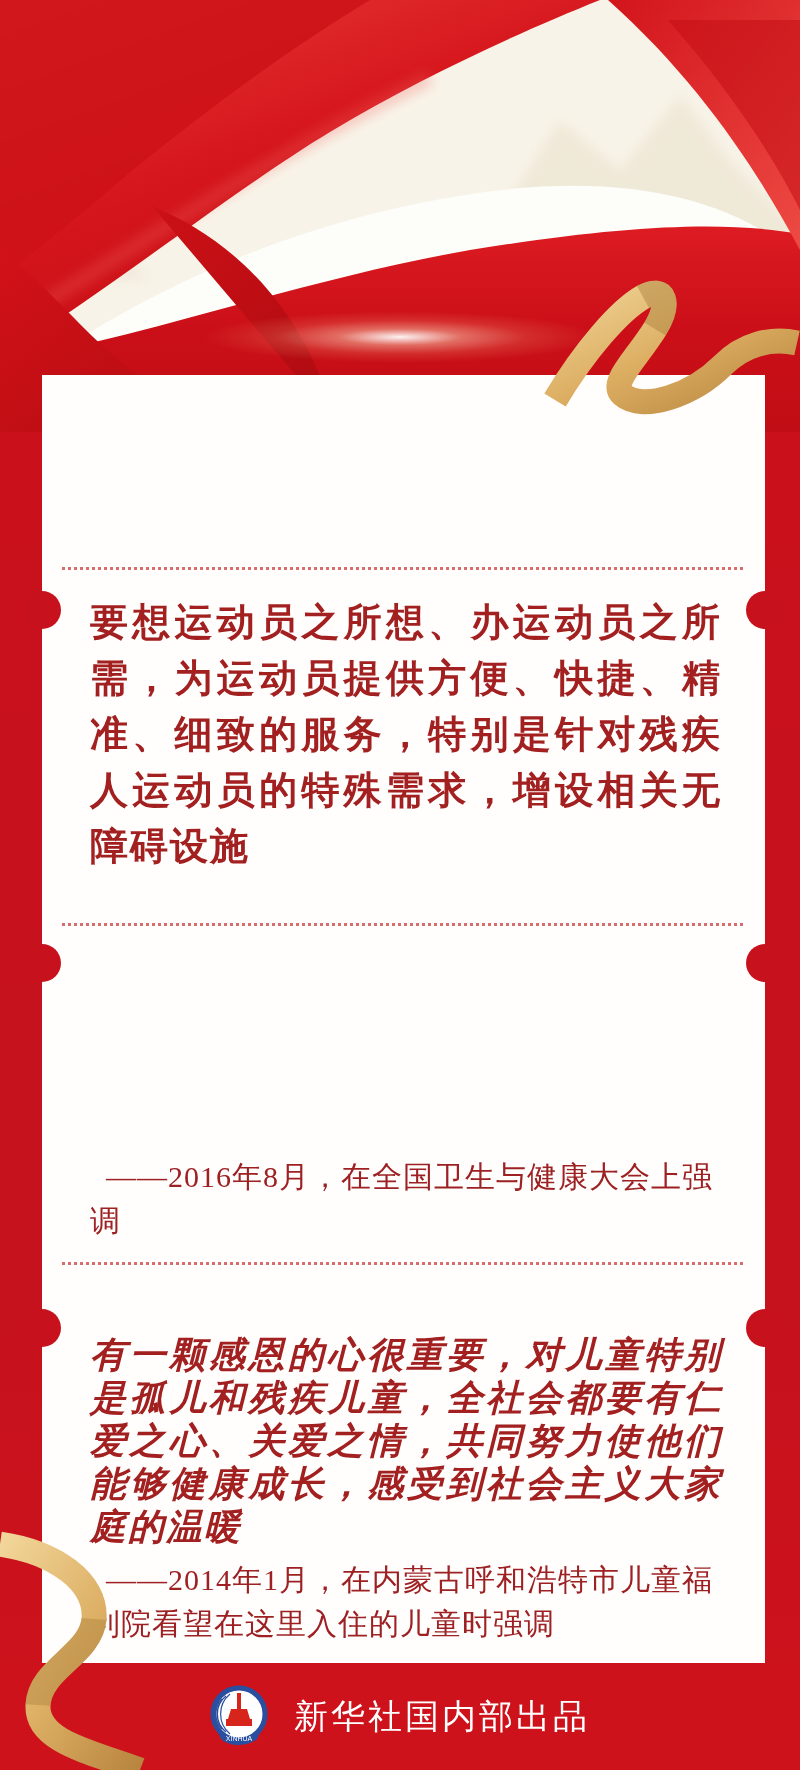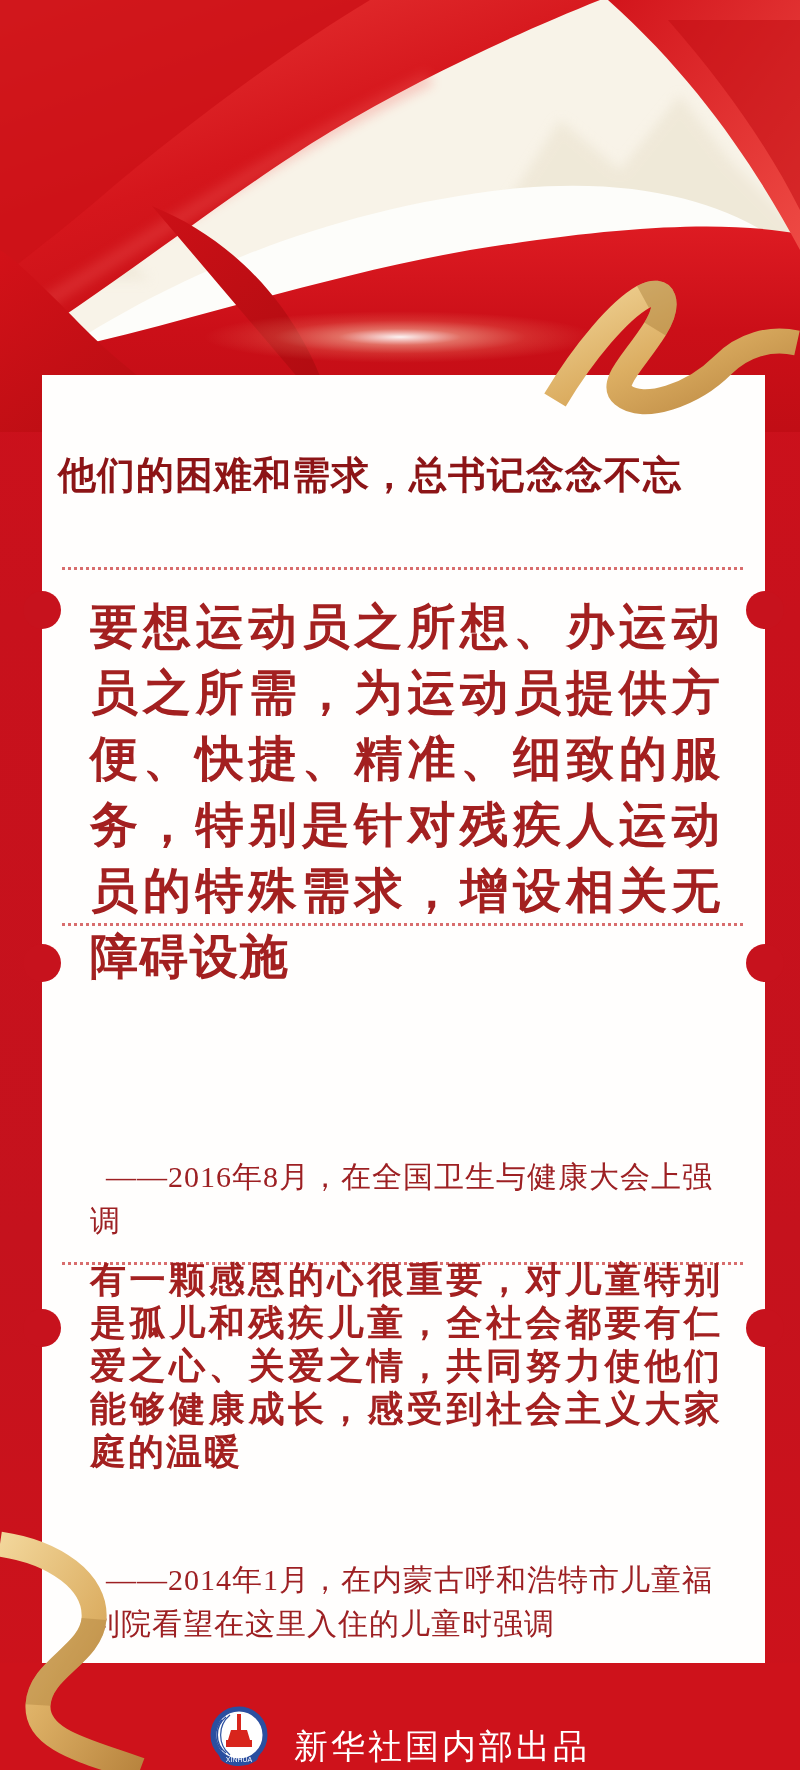--- a/index.html
+++ b/index.html
@@ -33,36 +33,36 @@
   .notch{
     position:absolute;width:38px;height:38px;border-radius:50%;
     background:#c7121d;z-index:4;
   }
   .notch.left{left:-19px;} .notch.right{right:-19px;}
   .n1{top:216px;} .n2{top:569px;} .n3{top:934px;}
   .quote{
     position:absolute;left:48px;width:632px;color:#a32020;font-weight:bold;
     text-align:justify;
   }
-  .quote.lg{font-size:48px;line-height:66px;letter-spacing:2px;}
+  .quote.lg{font-size:38px;line-height:56px;letter-spacing:2px;}
   .quote.md{font-size:36px;line-height:43px;letter-spacing:2px;}
-  #quote-1{top:219px;} #quote-2{top:624px;} #quote-3{top:884px;}
+  #quote-1{top:219px;} #quote-2{top:624px;} #quote-3{top:959px;font-style:italic;}
   .source{
     position:absolute;left:48px;width:636px;color:#9d2023;
     font-size:30px;line-height:44px;letter-spacing:1px;text-indent:16px;
   }
   #source-1{top:453px;} #source-2{top:760px;margin-top:20px;} #source-3{top:1183px;}
   
   .ribbon{position:absolute;z-index:5;pointer-events:none;}
   #ribbon-top{left:535px;top:265px;}
   #ribbon-bottom{left:0px;top:1512px;}
   
   #footer{
     position:absolute;left:0;top:1663px;width:800px;height:107px;z-index:3;
-    background:#ce121b;display:flex;align-items:flex-end;justify-content:center;gap:26px;
+    background:#ce121b;display:flex;align-items:center;justify-content:center;gap:26px;
   }
   .publisher{
     color:#ffffff;font-size:34px;letter-spacing:3px;
     font-family:"Liberation Sans","DejaVu Sans",sans-serif;
   }
 </style>
 </head>
 <body>
 
 <div id="stage">
@@ -107,21 +107,20 @@
 
     <path d="M800,0 L800,250 C758,172 700,82 608,0 Z" fill="url(#silkR)"></path>
     <path d="M800,20 L800,210 C770,150 726,86 668,20 Z" fill="#c30e14" opacity="0.55"></path>
 
     <path d="M152,206 C260,250 330,350 344,470 C250,462 150,392 92,336 C56,300 22,264 0,250 L0,432 L344,432 Z" fill="url(#curlG)"></path>
   </svg>
 
   <div class="flare"></div>
 
   <div id="card">
-    <div class="card-title">他们的困难和需求，总书记念念不忘</div>
 
     <div id="divider-1" class="divider"></div>
     <span class="notch left n1"></span>
     <span class="notch right n1"></span>
     <div id="quote-1" class="quote lg">要想运动员之所想、办运动员之所需，为运动员提供方便、快捷、精准、细致的服务，特别是针对残疾人运动员的特殊需求，增设相关无障碍设施</div>
 
     <div id="divider-2" class="divider"></div>
     <span class="notch left n2"></span>
     <span class="notch right n2"></span>
     <div id="source-2" class="source">——2016年8月，在全国卫生与健康大会上强调</div>

